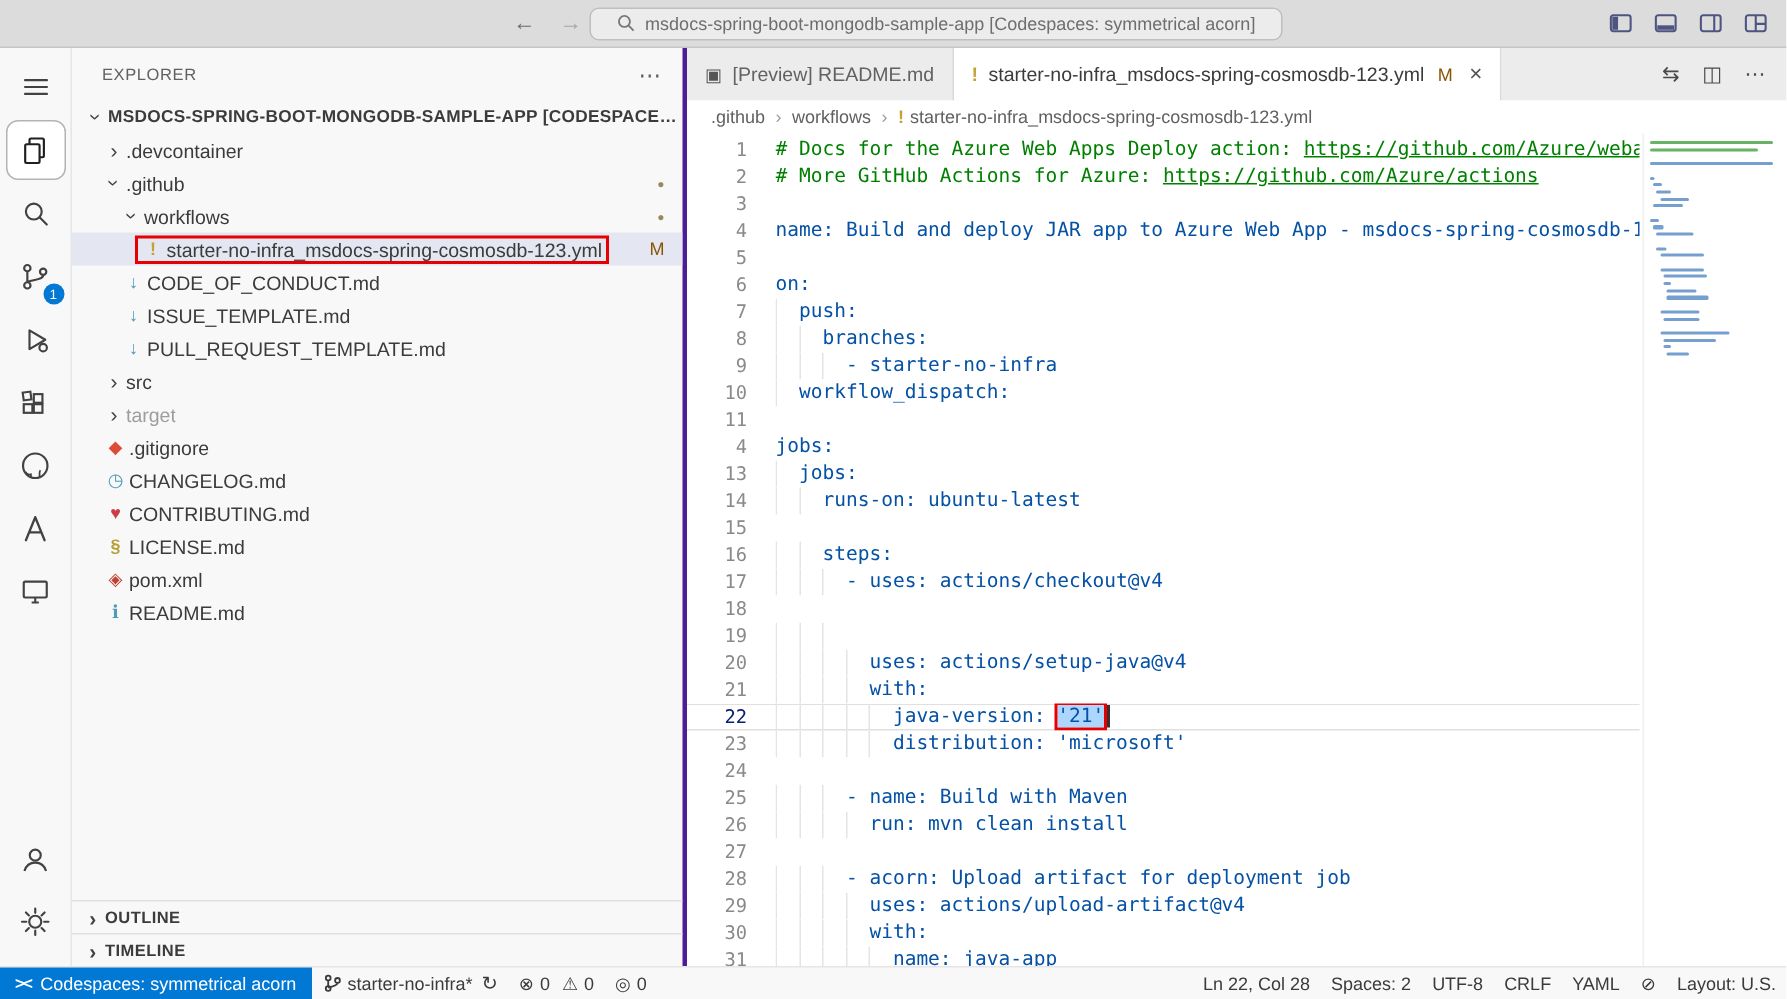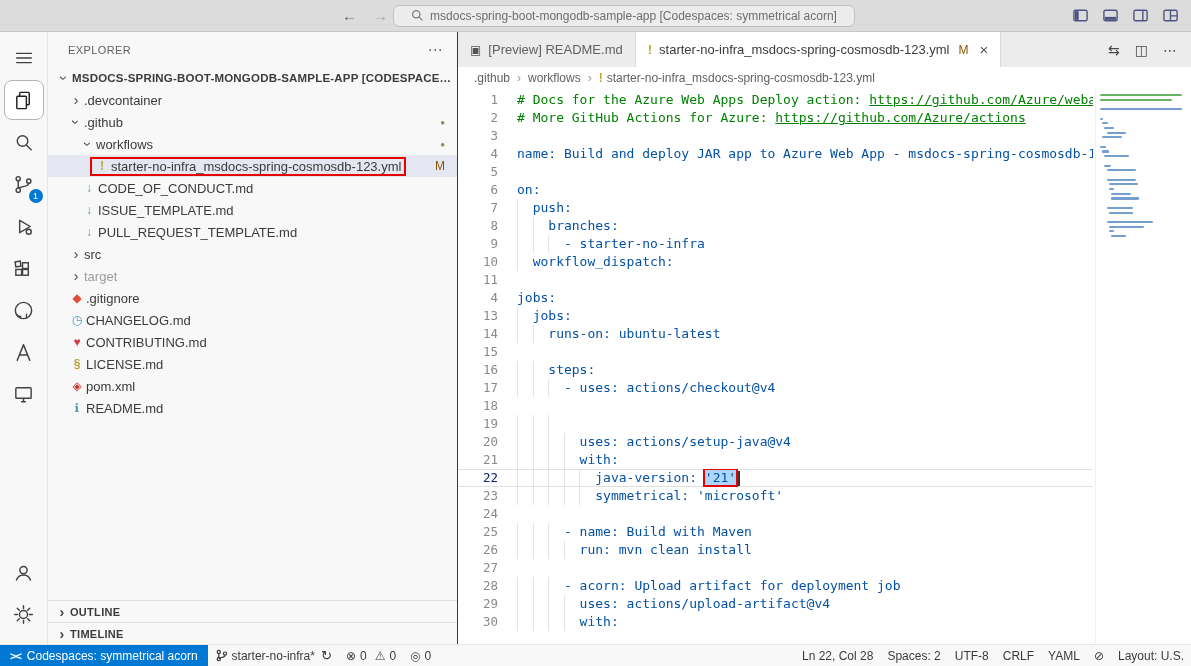--- a/index.html
+++ b/index.html
@@ -25,21 +25,21 @@
     display:flex; flex-direction:column; align-items:center; padding:6px 0 8px 0; }
   .ab-item { width:40px; height:40px; display:flex; align-items:center; justify-content:center;
     position:relative; margin-bottom:2px; }
   .ab-item.active { border:1px solid #b4b4b4; border-radius:8px; background:#ffffff; }
   .ab-badge { position:absolute; right:1px; bottom:1px; background:#0078d4; color:#fff;
     font-size:9px; min-width:14px; height:14px; border-radius:7px;
     display:flex; align-items:center; justify-content:center; }
   .ab-spacer { flex:1; }
 
   
-  .sidebar { width:410px; background:#f8f8f8; border-right:1px solid #4c1d95;
+  .sidebar { width:410px; background:#f8f8f8; border-right:3px solid #4c1d95;
     display:flex; flex-direction:column; font-size:13px; color:#3b3b3b; }
   .sb-header { height:35px; flex:none; display:flex; align-items:center;
     padding:0 14px 0 20px; font-size:11px; color:#616161; letter-spacing:.4px; }
   .sb-header .more { margin-left:auto; font-size:15px; color:#616161; }
   .tree { flex:none; overflow:hidden; }
   .trow { height:22px; display:flex; align-items:center; white-space:nowrap; overflow:hidden; }
   .trow.sel { background:#e4e6f1; }
   .trow.dim .tlabel { color:#9d9d9d; }
   .trow.bold .tlabel { font-weight:bold; font-size:11.5px; letter-spacing:.2px; }
   .twisty { width:16px; flex:none; display:inline-flex; justify-content:center;
@@ -380,28 +380,29 @@
           <div class="cl"><span class="ln">13</span><span class="lc"><span class="guide" style="left: 0px;"></span><span class="tk-y">  jobs:</span></span></div>
           <div class="cl"><span class="ln">14</span><span class="lc"><span class="guide" style="left: 0px;"></span><span class="guide" style="left: 15.6px;"></span><span class="tk-y">    runs-on: ubuntu-latest</span></span></div>
           <div class="cl"><span class="ln">15</span><span class="lc"></span></div>
           <div class="cl"><span class="ln">16</span><span class="lc"><span class="guide" style="left: 0px;"></span><span class="guide" style="left: 15.6px;"></span><span class="tk-y">    steps:</span></span></div>
           <div class="cl"><span class="ln">17</span><span class="lc"><span class="guide" style="left: 0px;"></span><span class="guide" style="left: 15.6px;"></span><span class="guide" style="left: 31.2px;"></span><span class="tk-y">      - uses: actions/checkout@v4</span></span></div>
           <div class="cl"><span class="ln">18</span><span class="lc"></span></div>
           <div class="cl"><span class="ln">19</span><span class="lc"><span class="guide" style="left: 0px;"></span><span class="guide" style="left: 15.6px;"></span><span class="guide" style="left: 31.2px;"></span></span></div>
           <div class="cl"><span class="ln">20</span><span class="lc"><span class="guide" style="left: 0px;"></span><span class="guide" style="left: 15.6px;"></span><span class="guide" style="left: 31.2px;"></span><span class="guide" style="left: 46.8px;"></span><span class="tk-y">        uses: actions/setup-java@v4</span></span></div>
           <div class="cl"><span class="ln">21</span><span class="lc"><span class="guide" style="left: 0px;"></span><span class="guide" style="left: 15.6px;"></span><span class="guide" style="left: 31.2px;"></span><span class="guide" style="left: 46.8px;"></span><span class="tk-y">        with:</span></span></div>
           <div class="cl current"><span class="ln">22</span><span class="lc"><span class="guide" style="left: 0px;"></span><span class="guide" style="left: 15.6px;"></span><span class="guide" style="left: 31.2px;"></span><span class="guide" style="left: 46.8px;"></span><span class="guide" style="left: 62.4px;"></span><span class="tk-y">          java-version: </span><span class="selbox"><span class="tk-y">'21'</span></span><span class="cursor"></span></span></div>
-          <div class="cl"><span class="ln">23</span><span class="lc"><span class="guide" style="left: 0px;"></span><span class="guide" style="left: 15.6px;"></span><span class="guide" style="left: 31.2px;"></span><span class="guide" style="left: 46.8px;"></span><span class="guide" style="left: 62.4px;"></span><span class="tk-y">          symmetrical: 'microsoft'</span></span></div>
+          <div class="cl"><span class="ln">23</span><span class="lc"><span class="guide" style="left: 0px;"></span><span class="guide" style="left: 15.6px;"></span><span class="guide" style="left: 31.2px;"></span><span class="guide" style="left: 46.8px;"></span><span class="guide" style="left: 62.4px;"></span><span class="tk-y">          distribution: 'microsoft'</span></span></div>
           <div class="cl"><span class="ln">24</span><span class="lc"></span></div>
           <div class="cl"><span class="ln">25</span><span class="lc"><span class="guide" style="left: 0px;"></span><span class="guide" style="left: 15.6px;"></span><span class="guide" style="left: 31.2px;"></span><span class="tk-y">      - name: Build with Maven</span></span></div>
           <div class="cl"><span class="ln">26</span><span class="lc"><span class="guide" style="left: 0px;"></span><span class="guide" style="left: 15.6px;"></span><span class="guide" style="left: 31.2px;"></span><span class="guide" style="left: 46.8px;"></span><span class="tk-y">        run: mvn clean install</span></span></div>
           <div class="cl"><span class="ln">27</span><span class="lc"></span></div>
           <div class="cl"><span class="ln">28</span><span class="lc"><span class="guide" style="left: 0px;"></span><span class="guide" style="left: 15.6px;"></span><span class="guide" style="left: 31.2px;"></span><span class="tk-y">      - acorn: Upload artifact for deployment job</span></span></div>
           <div class="cl"><span class="ln">29</span><span class="lc"><span class="guide" style="left: 0px;"></span><span class="guide" style="left: 15.6px;"></span><span class="guide" style="left: 31.2px;"></span><span class="guide" style="left: 46.8px;"></span><span class="tk-y">        uses: actions/upload-artifact@v4</span></span></div>
           <div class="cl"><span class="ln">30</span><span class="lc"><span class="guide" style="left: 0px;"></span><span class="guide" style="left: 15.6px;"></span><span class="guide" style="left: 31.2px;"></span><span class="guide" style="left: 46.8px;"></span><span class="tk-y">        with:</span></span></div>
+          <div class="cl"><span class="ln">31</span><span class="lc"><span class="guide" style="left: 0px;"></span><span class="guide" style="left: 15.6px;"></span><span class="guide" style="left: 31.2px;"></span><span class="guide" style="left: 46.8px;"></span><span class="guide" style="left: 62.4px;"></span><span class="tk-y">          name: java-app</span></span></div>
         </div>
       <div class="minimap">
           <div class="mm-bar" style="top: 5px; left: 4px; width: 82px; background: rgba(0, 128, 0, 0.6);"></div>
           <div class="mm-bar" style="top: 9.7px; left: 4px; width: 71.5px; background: rgba(0, 128, 0, 0.6);"></div>
           <div class="mm-bar" style="top: 19.1px; left: 4px; width: 82px; background: rgba(4, 81, 165, 0.55);"></div>
           <div class="mm-bar" style="top: 28.5px; left: 4px; width: 3.3px; background: rgba(4, 81, 165, 0.55);"></div>
           <div class="mm-bar" style="top: 33.2px; left: 6.2px; width: 5.5px; background: rgba(4, 81, 165, 0.55);"></div>
           <div class="mm-bar" style="top: 37.9px; left: 8.4px; width: 9.9px; background: rgba(4, 81, 165, 0.55);"></div>
           <div class="mm-bar" style="top: 42.6px; left: 10.6px; width: 19.8px; background: rgba(4, 81, 165, 0.55);"></div>
           <div class="mm-bar" style="top: 47.3px; left: 6.2px; width: 19.8px; background: rgba(4, 81, 165, 0.55);"></div>

